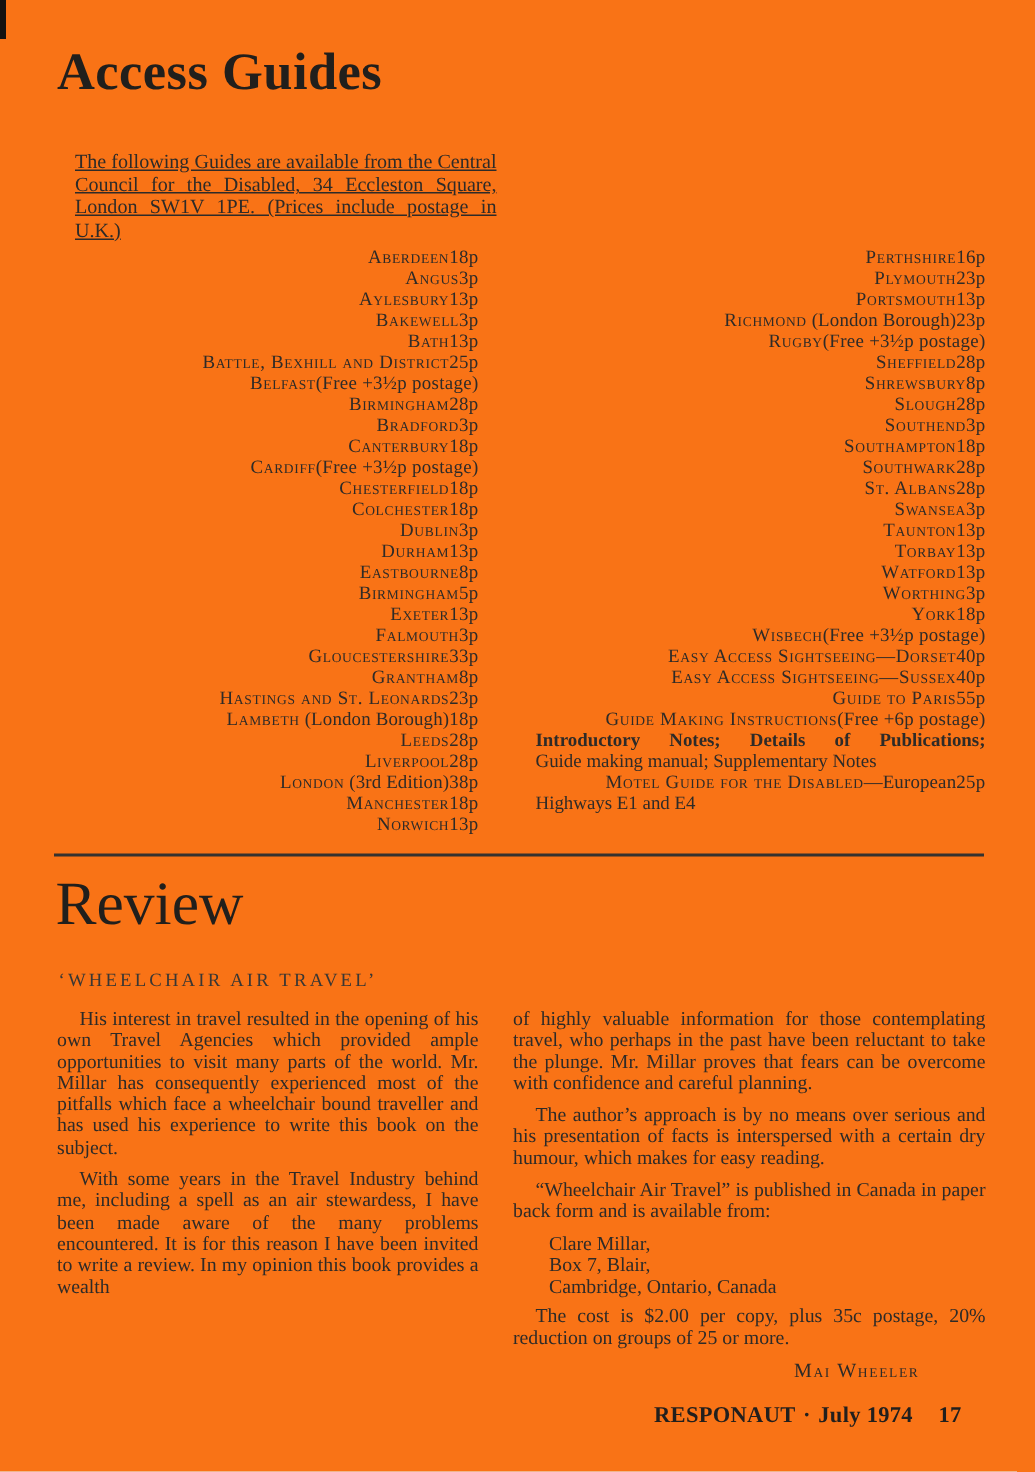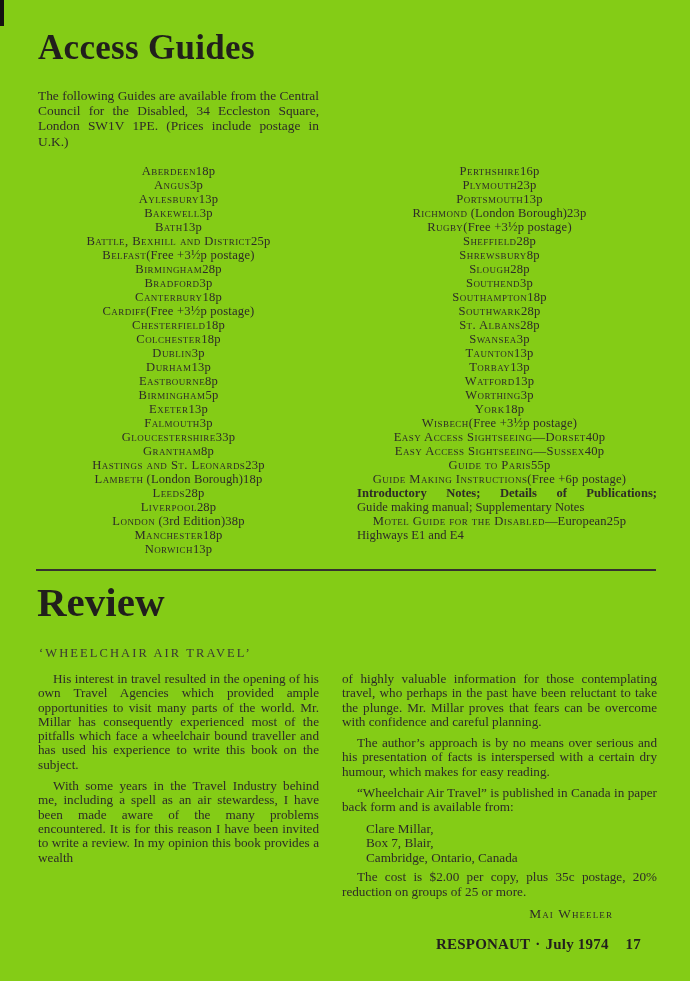--- a/index.html
+++ b/index.html
@@ -1,54 +1,54 @@
 <!DOCTYPE html>
 <html><head>
 <meta charset="utf-8">
 <style>
   html,body { margin:0; padding:0; background:#e9e9e9; }
   .page {
     position:relative; width:690px; height:981px; margin:0 auto;
-    background:#84cc16; color:#2e2b28; overflow:hidden;
+    background:#f97316; color:#2e2b28; overflow:hidden;
     font-family:"Liberation Serif","DejaVu Serif",serif;
   }
   .corner-mark { position:absolute; left:0; top:0; width:4px; height:26px; background:#141210; }
 
   
   .ag-title {
     position:absolute; left:38px; top:28px; margin:0;
     font-size:35px; font-weight:bold; color:#211f1c; letter-spacing:0.3px;
   }
   .ag-intro {
-    position:absolute; left:38px; top:88px; width:281px; margin:0;
-    font-size:13.4px; line-height:15.2px; text-align:justify;
+    position:absolute; left:38px; top:88px; width:281px; margin:12px;
+    font-size:13.4px; line-height:15.2px; text-align:justify;text-decoration:underline;
   }
   .guides {
     position:absolute; left:38px; top:164px; width:619px;
     display:grid; grid-template-columns:281px 315px; column-gap:23px; align-items:start;
   }
   .guide-row {
-    display:flex; justify-content:center; align-items:baseline;
+    display:flex; justify-content:flex-end; align-items:baseline;
     font-size:12.6px; line-height:14px; white-space:nowrap;
   }
   .g-sc   { font-variant:small-caps; letter-spacing:0.45px; }
   .g-rest { letter-spacing:0.1px; }
   .g-price{ letter-spacing:0.2px; }
   .guide-extra {
     font-size:12.6px; line-height:14px; padding-left:15px; text-align:justify;
   }
   .guide-extra.force-just { text-align-last:justify;font-weight:bold; }
 
   
   .rule { position:absolute; left:36px; top:569px; width:620px; height:2px; background:#35322f; }
 
   
   .rv-title {
     position:absolute; left:37px; top:578px; margin:0;
-    font-size:41px; font-weight:bold; color:#211f1c;
+    font-size:41px; font-weight:normal; color:#211f1c;
   }
   .rv-subtitle {
     position:absolute; left:39px; top:646px;
     font-size:12.5px; letter-spacing:2.1px; color:#3a3734;
   }
   .review-cols {
     position:absolute; left:38px; top:672px; width:619px;
     display:grid; grid-template-columns:281px 315px; column-gap:23px; align-items:start;
   }
   .rcol p {

